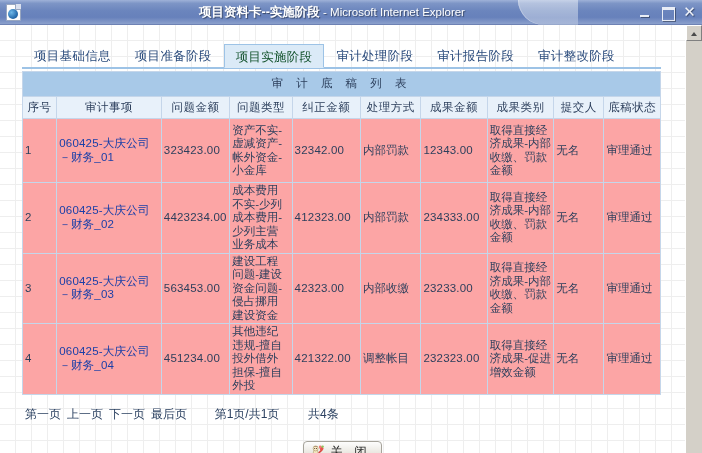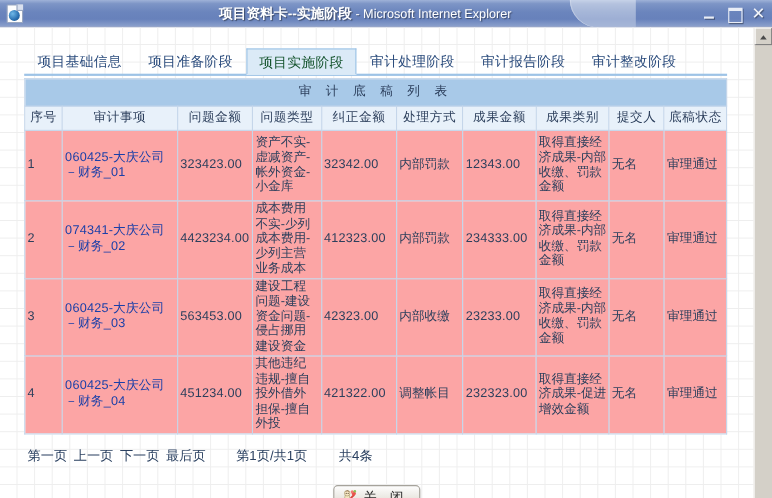--- a/index.html
+++ b/index.html
@@ -363,21 +363,21 @@
               <td class="money">32342.00</td>
               <td>内部罚款</td>
               <td class="money">12343.00</td>
               <td class="narrow-type">取得直接经济成果-内部收缴、罚款金额</td>
               <td>无名</td>
               <td>审理通过</td>
             </tr>
 
             <tr class="data-row">
               <td class="idx">2</td>
-              <td><a class="cell-link">074341-大庆公司－财务_02</a></td>
+              <td><a class="cell-link">060425-大庆公司－财务_02</a></td>
               <td class="money">4423234.00</td>
               <td class="narrow-type">成本费用不实-少列成本费用-少列主营业务成本</td>
               <td class="money">412323.00</td>
               <td>内部罚款</td>
               <td class="money">234333.00</td>
               <td class="narrow-type">取得直接经济成果-内部收缴、罚款金额</td>
               <td>无名</td>
               <td>审理通过</td>
             </tr>
 

